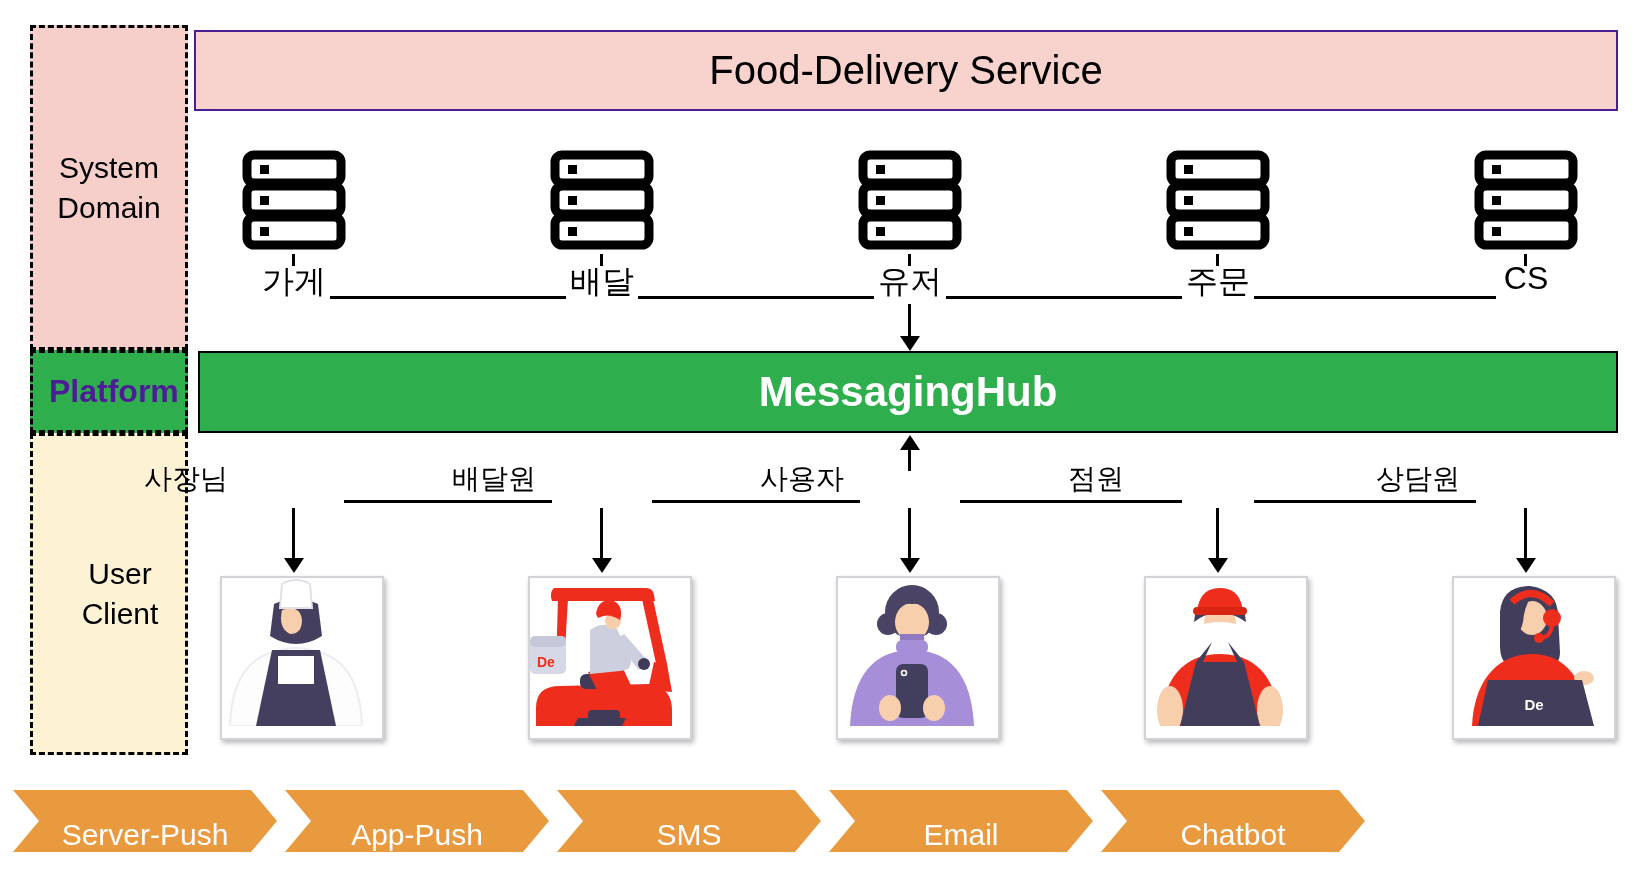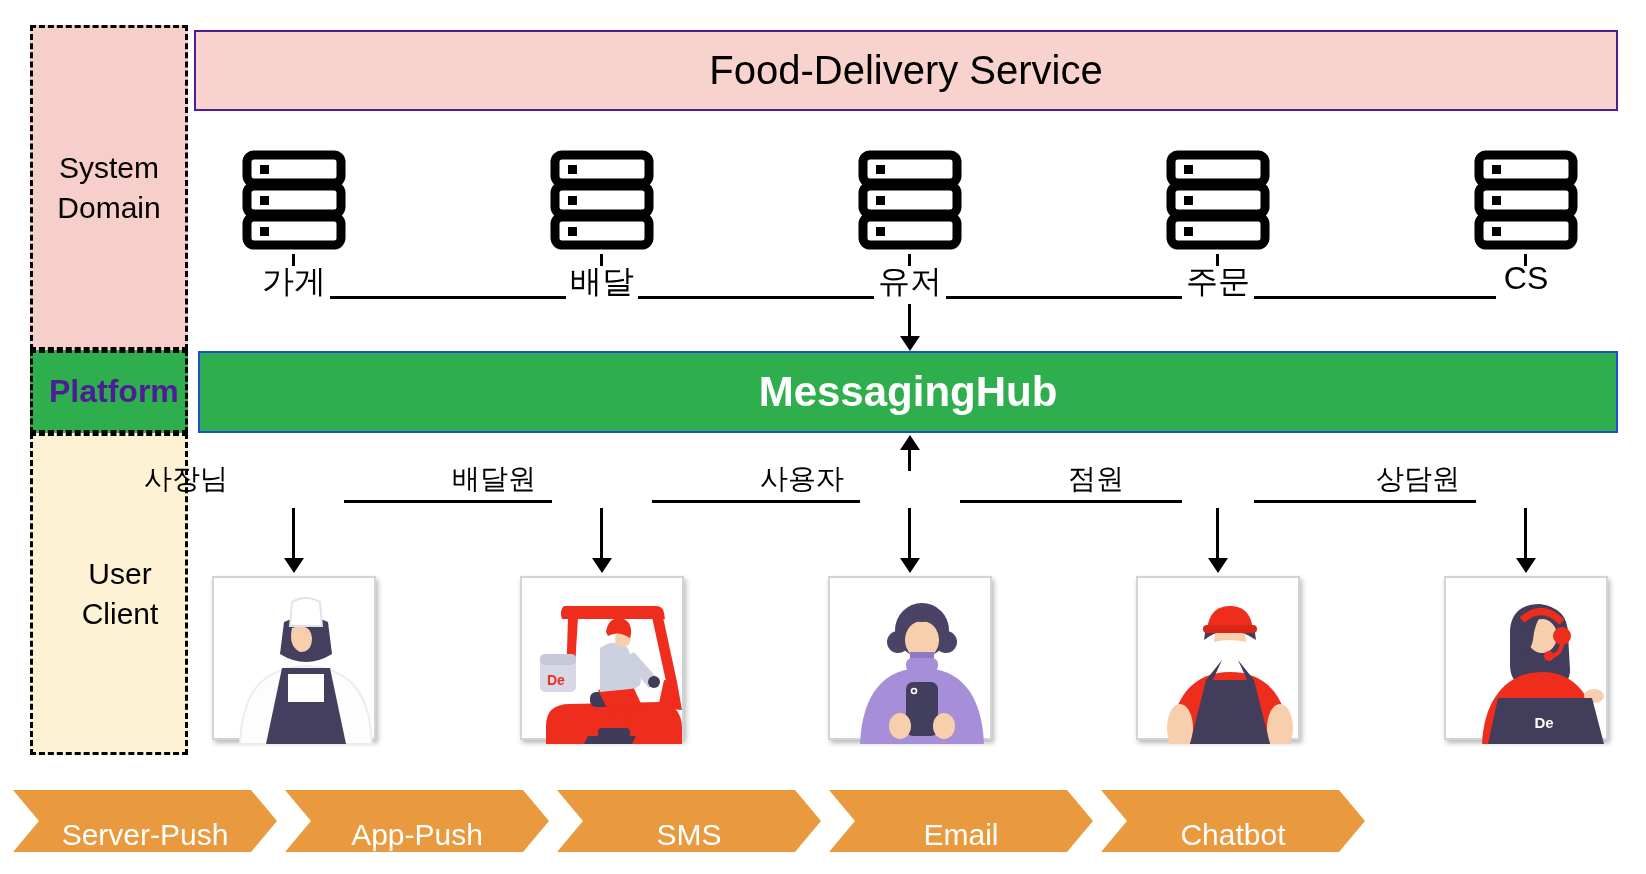--- a/index.html
+++ b/index.html
@@ -15,21 +15,21 @@
   .side-user{top:433px;height:322px;background:#fdf3d4;font-size:30px;line-height:40px;padding-left:22px;}
   .side-box span{display:block;width:120px;}
 
   
   .banner{position:absolute;left:194px;top:30px;width:1424px;height:81px;
           background:#f8d2cd;border:2px solid #4c1d95;box-sizing:border-box;
           display:flex;align-items:center;justify-content:center;font-size:40px;}
 
   
   .hub-bar{position:absolute;left:198px;top:351px;width:1420px;height:82px;
-           background:#2fae4e;border:2px solid #1d4ed8;box-sizing:border-box;
+           background:#2fae4e;border:2px solid #000000;box-sizing:border-box;
            display:flex;align-items:center;justify-content:center;
            color:#fff;font-weight:bold;font-size:42px;}
 
   
   .col{position:absolute;top:0;width:164px;height:874px;}
   .col1{left:212px}.col2{left:520px}.col3{left:828px}.col4{left:1136px}.col5{left:1444px}
   .server{position:absolute;left:30px;top:150px;width:104px;height:100px;}
   .tick{position:absolute;left:80px;top:254px;width:3px;height:12px;background:#000;}
   .srv-label{position:absolute;left:-68px;top:260px;width:300px;text-align:center;font-size:32px;}
   .usr-label{position:absolute;left:-68px;top:460px;width:300px;font-size:28px;}
@@ -45,22 +45,22 @@
               border-left:10px solid transparent;border-right:10px solid transparent;
               border-top:15px solid #000;}
   .ahead-up{position:absolute;width:0;height:0;
             border-left:10px solid transparent;border-right:10px solid transparent;
             border-bottom:15px solid #000;}
   
   .col .dline{left:80px;top:508px;height:50px;}
   .col .dhead{left:71.5px;top:558px;}
 
   
-  .frame{position:absolute;left:0;top:576px;width:164px;height:164px;background:#fff;
-         border:2px solid #d2d2d8;box-sizing:border-box;padding:18px;
+  .frame{position:absolute;left:8px;top:576px;width:164px;height:164px;background:#fff;
+         border:2px solid #d2d2d8;box-sizing:border-box;padding:0;
          box-shadow:2px 3px 5px rgba(0,0,0,.28);}
   .frame svg{display:block;width:148px;height:148px;}
 
   
   .chan-bar{position:absolute;left:13px;top:790px;height:62px;display:flex;gap:8px;}
   .chev{width:264px;height:62px;background:#e9993e;color:#fff;font-size:30px;
         display:flex;align-items:flex-end;justify-content:center;
         clip-path:polygon(0 0,calc(100% - 26px) 0,100% 50%,calc(100% - 26px) 100%,0 100%,26px 50%);}
 </style>
 </head>

